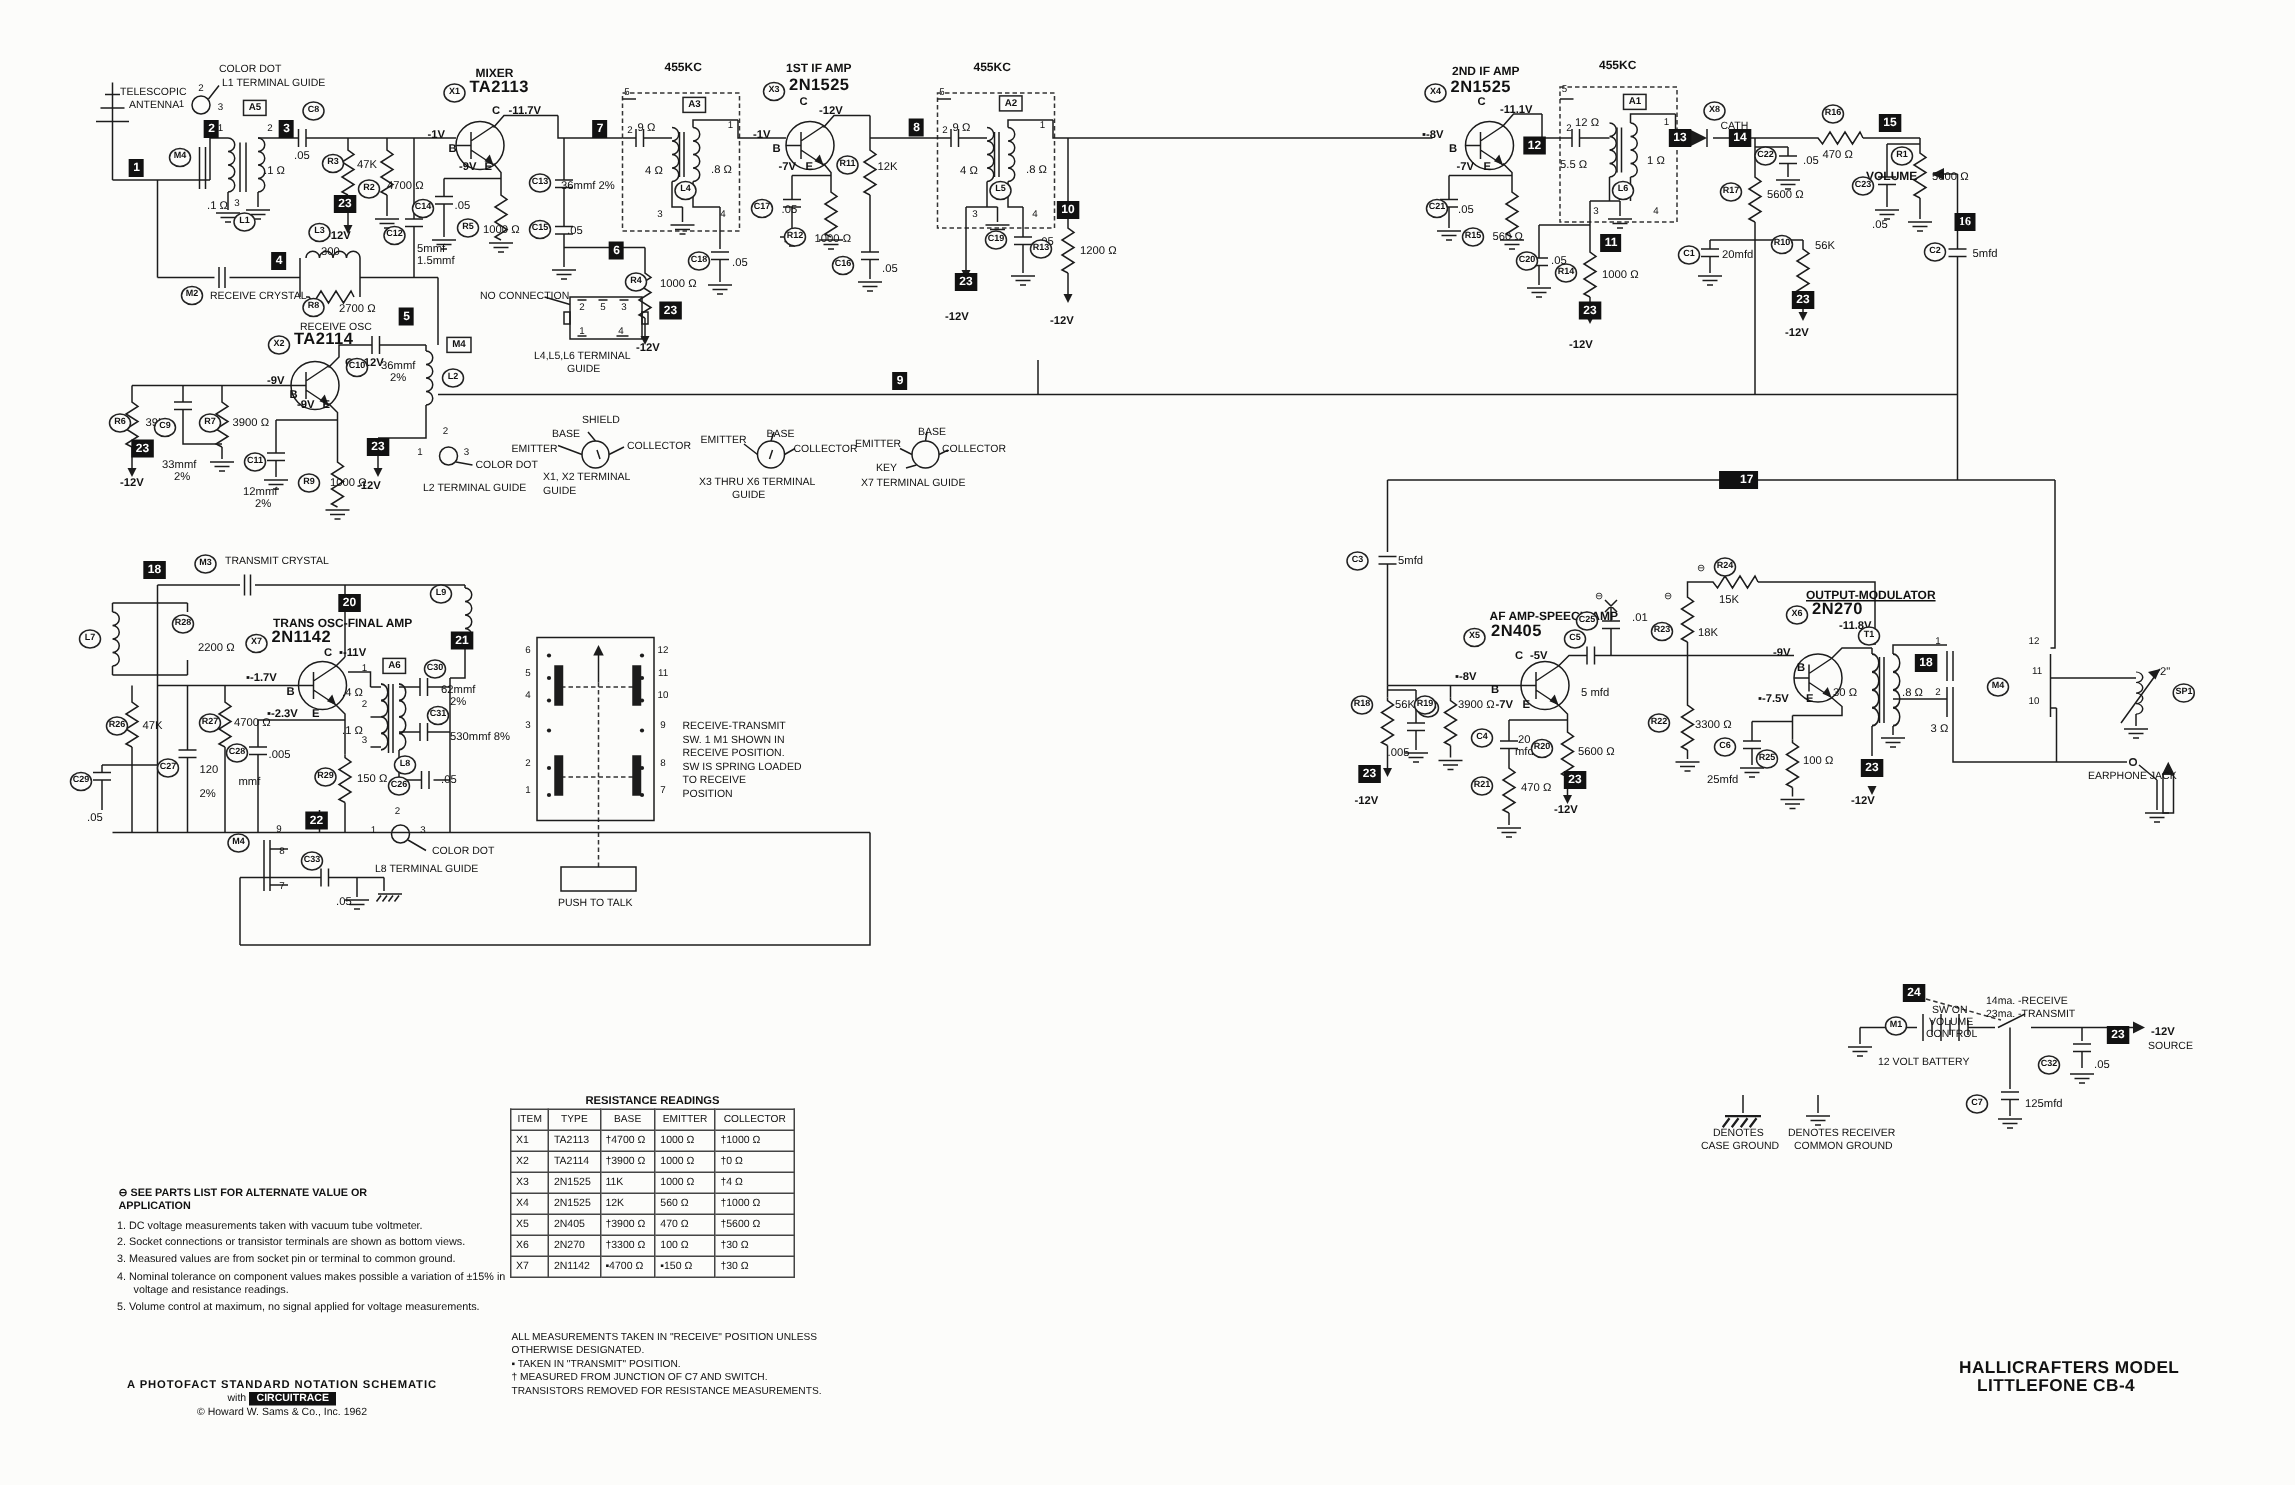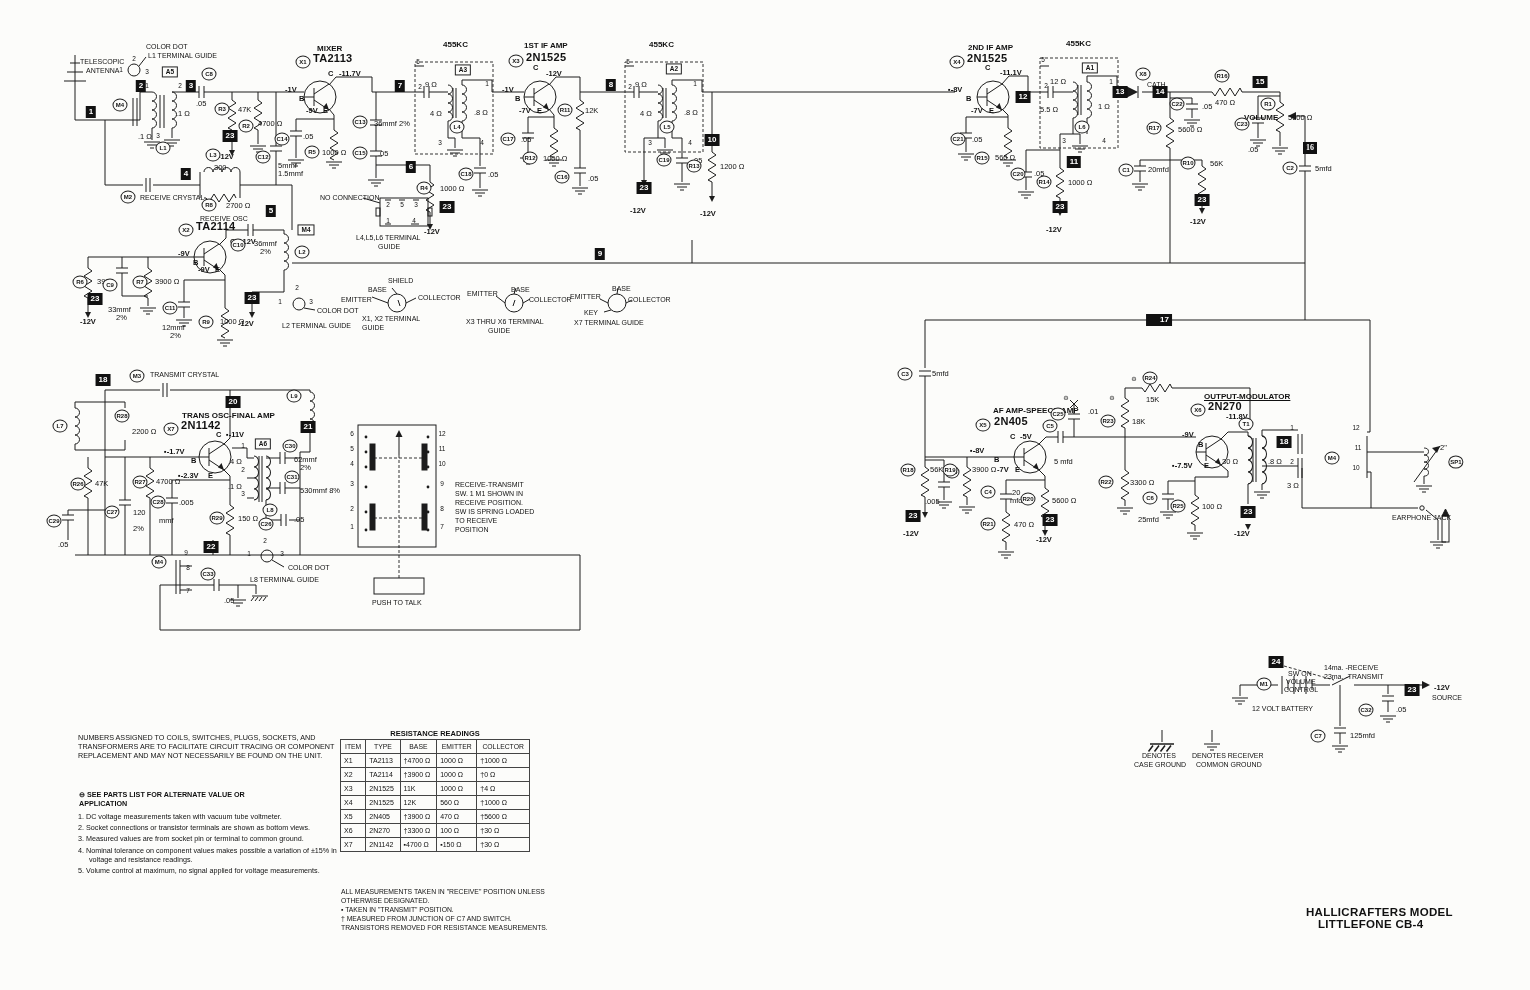--- a/index.html
+++ b/index.html
@@ -759,21 +759,20 @@
       <div class="lb k-c" style="left: 1366px; top: 710px;">C32</div>
       <div class="lb k-v" style="left: 1396px; top: 706px;">.05</div>
       <div class="lb k-c" style="left: 1318px; top: 736px;">C7</div>
       <div class="lb k-v" style="left: 1350px; top: 732px;">125mfd</div>
       <div class="lb k-l" style="left: 1142px; top: 752px;">DENOTES</div>
       <div class="lb k-l" style="left: 1134px; top: 761px;">CASE GROUND</div>
       <div class="lb k-l" style="left: 1192px; top: 752px;">DENOTES RECEIVER</div>
       <div class="lb k-l" style="left: 1196px; top: 761px;">COMMON GROUND</div>
     </div>
 
-  <div class="notes" id="note-para">NUMBERS ASSIGNED TO COILS, SWITCHES, PLUGS, SOCKETS, AND TRANSFORMERS ARE TO FACILITATE CIRCUIT TRACING OR COMPONENT REPLACEMENT AND MAY NOT NECESSARILY BE FOUND ON THE UNIT.</div>
   <div class="notes" id="parts-note">
     <span>⊖</span>
     <span>SEE PARTS LIST FOR ALTERNATE VALUE OR APPLICATION</span>
   </div>
   <div class="notes" id="notes-list">
       <div class="note-item">1.  DC voltage measurements taken with vacuum tube voltmeter.</div>
       <div class="note-item">2.  Socket connections or transistor terminals are shown as bottom views.</div>
       <div class="note-item">3.  Measured values are from socket pin or terminal to common ground.</div>
       <div class="note-item">4.  Nominal tolerance on component values makes possible a variation of ±15% in voltage and resistance readings.</div>
       <div class="note-item">5.  Volume control at maximum, no signal applied for voltage measurements.</div>
@@ -844,19 +843,27 @@
         </tbody>
     </table>
   </div>
   <div id="table-notes">
       <div>ALL MEASUREMENTS TAKEN IN "RECEIVE" POSITION UNLESS OTHERWISE DESIGNATED.</div>
       <div>▪  TAKEN IN "TRANSMIT" POSITION.</div>
       <div>†  MEASURED FROM JUNCTION OF C7 AND SWITCH.</div>
       <div>TRANSISTORS REMOVED FOR RESISTANCE MEASUREMENTS.</div>
     </div>
 
+  <div id="photofact">
+    <div class="l1">A PHOTOFACT STANDARD NOTATION SCHEMATIC</div>
+    <div class="l2">
+      <span>with</span>
+      <span class="badge">CIRCUITRACE</span>
+    </div>
+    <div class="l3">© Howard W. Sams &amp; Co., Inc. 1962</div>
+  </div>
 
   <div id="brand">
     <div>HALLICRAFTERS MODEL</div>
     <div>LITTLEFONE CB-4</div>
   </div>
 
 </div>
 
 </body></html>

